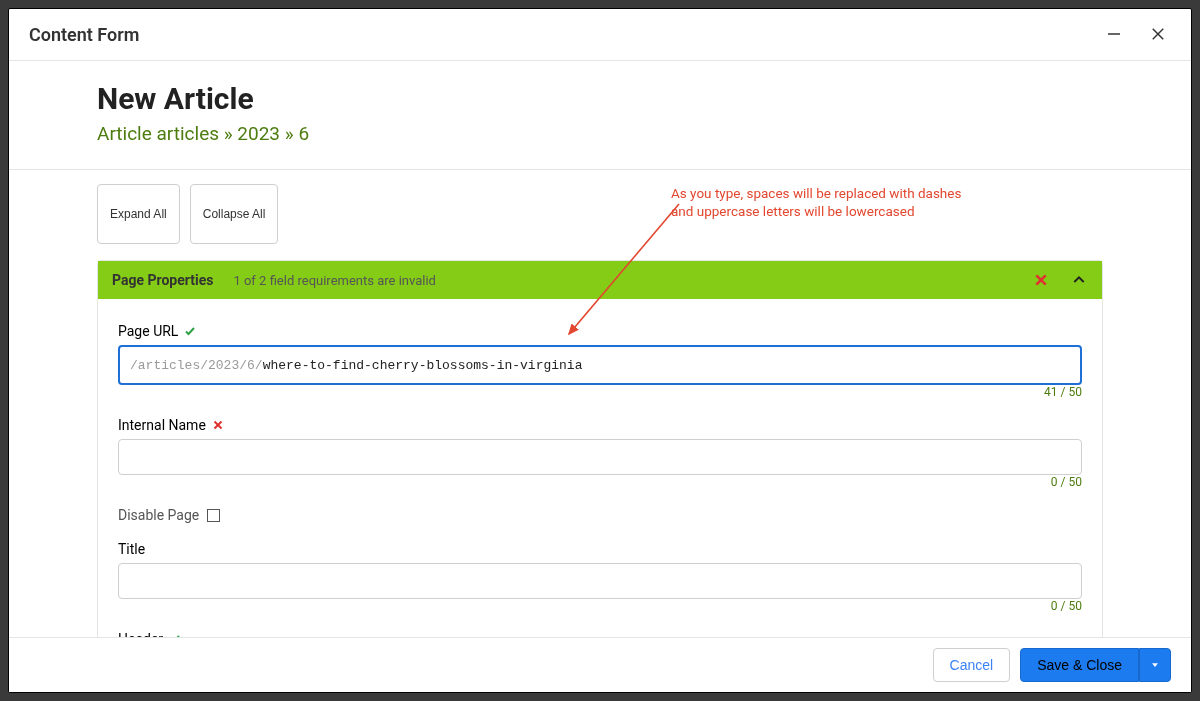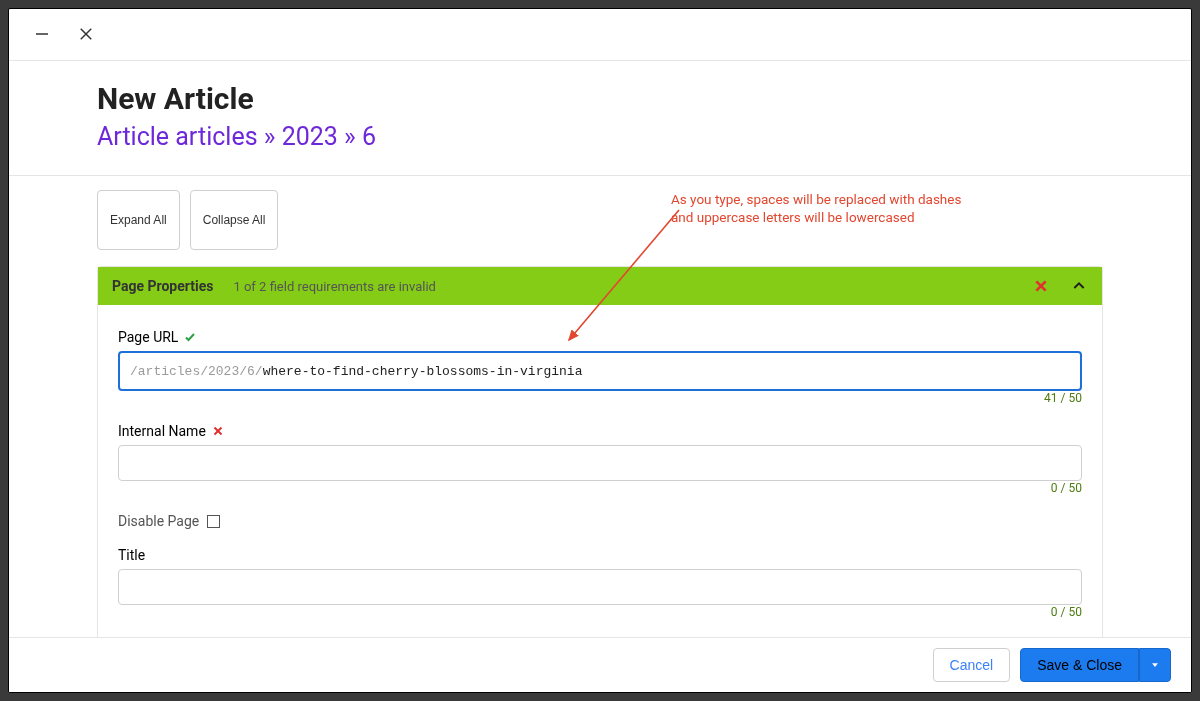--- a/index.html
+++ b/index.html
@@ -73,22 +73,22 @@
     padding: 20px 88px 24px 88px;
     border-bottom: 1px solid #e5e5e5;
   }
   .page-title {
     font-size: 30px;
     font-weight: 700;
     color: #222;
     margin-bottom: 6px;
   }
   .breadcrumb {
-    font-size: 25px;
-    color: #6d28d9;
+    font-size: 19px;
+    color: #4d7c0f;
   }
   .controls-row {
     padding: 14px 88px 10px 88px;
     display: flex;
     gap: 10px;
     align-items: flex-start;
     position: relative;
   }
   .btn-outline {
     background: #fff;
@@ -250,20 +250,21 @@
   .scroll-area::-webkit-scrollbar-track { background: #f0f0f0; }
 </style>
 </head>
 <body>
 
 <div class="backdrop"></div>
 
 <div class="modal">
 
   <div class="modal-header">
+    <div class="modal-title">Content Form</div>
     <div class="win-controls">
       <div class="win-btn">
         <svg viewBox="0 0 24 24">
             <line x1="4" y1="12" x2="20" y2="12" stroke="currentColor" stroke-width="2"></line>
           </svg>
       </div>
       <div class="win-btn">
         <svg viewBox="0 0 24 24">
             <line x1="5" y1="5" x2="19" y2="19" stroke="currentColor" stroke-width="2"></line>
             <line x1="19" y1="5" x2="5" y2="19" stroke="currentColor" stroke-width="2"></line>

